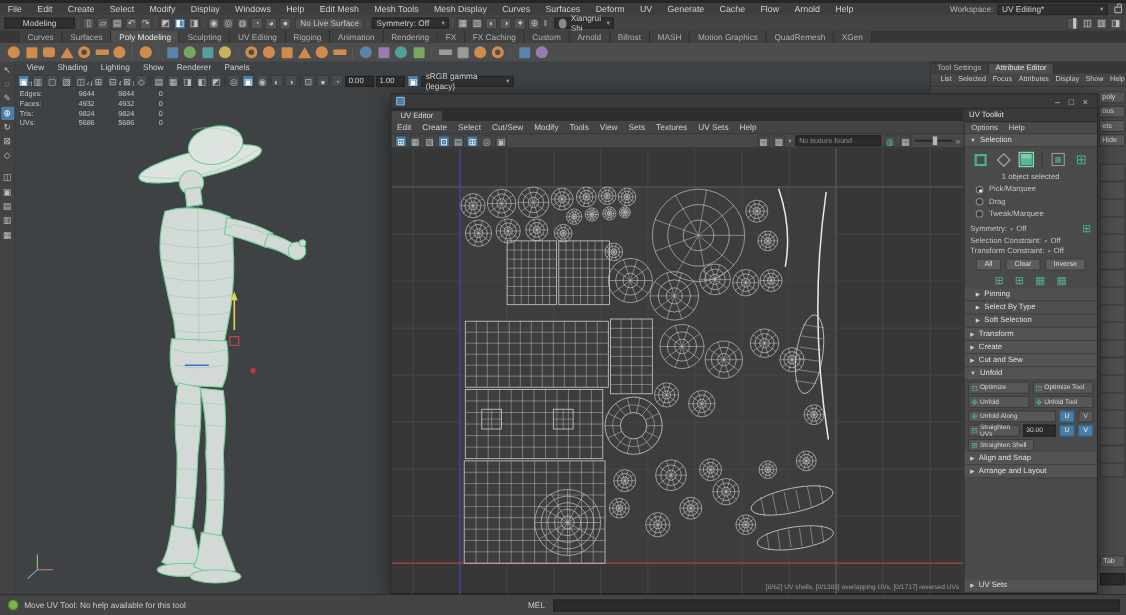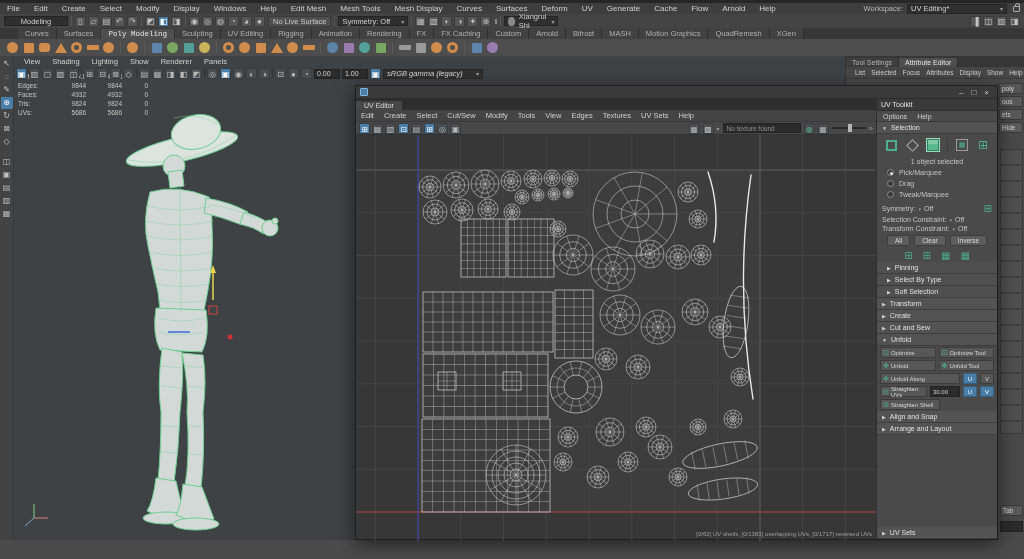--- a/index.html
+++ b/index.html
@@ -21,21 +21,21 @@
   .toolbar2{left:0;top:14px;width:1024px;height:14px;background:#444;display:flex;align-items:center;gap:3px;padding:0 4px;font-size:7.5px;}
   .t2sep{width:1px;height:10px;background:#383838;border-right:1px solid #555;}
   .t2icon{width:11px;height:11px;background:#565656;border:1px solid #3a3a3a;color:#c3c3c3;font-size:8px;line-height:9px;text-align:center;border-radius:1px;}
   .t2icon.on{background:#4b7ea6;color:#fff;}
   .t2btn{background:#505050;border:1px solid #3a3a3a;padding:0 4px;height:11px;display:flex;align-items:center;color:#c8c8c8;}
   .person{width:9px;height:9px;border-radius:50%;background:#8a8a8a;position:relative;}
   .t2-right{margin-left:auto;display:flex;gap:2px;}
 
   .shelf-tabs{left:0;top:28px;width:1024px;height:11px;background:#373737;display:flex;align-items:flex-end;font-size:7.5px;padding-left:18px;}
   .stab{padding:1px 7px;color:#b0b0b0;background:#414141;border-right:1px solid #2f2f2f;}
-  .stab.active{background:#4f4f4f;color:#e8e8e8;font-family:Liberation Mono, monospace;}
+  .stab.active{background:#4f4f4f;color:#e8e8e8;}
   .shelf-hamb{position:absolute;left:2px;top:30px;color:#9a9a9a;font-size:7px;}
   .shelf-icons{left:0;top:39px;width:1024px;height:17px;background:#4d4d4d;display:flex;align-items:center;gap:3px;padding:0 6px;}
   .sicon{width:13px;height:13px;display:flex;align-items:center;justify-content:center;}
   .sicon i{display:block;}
   .sh-circle{width:11px;height:11px;border-radius:50%;}
   .sh-square{width:10px;height:10px;border-radius:1px;}
   .sh-round{width:11px;height:9px;border-radius:3px;}
   .sh-tri{width:0;height:0;border-left:6px solid transparent;border-right:6px solid transparent;border-bottom:10px solid #cf8c4c;}
   .sh-donut{width:11px;height:11px;border-radius:50%;background:transparent!important;border:3px solid #cf8c4c;}
   .sh-bar{width:12px;height:5px;border-radius:1px;}
@@ -401,21 +401,21 @@
             <span class="vicon">◐</span>
             <span class="vicon">◑</span>
             <span class="vsep"></span>
             <span class="vicon">⊡</span>
             <span class="vicon">●</span>
             <span class="vicon">◔</span>
           </span>
         <span class="vfield" style="width:26px;">0.00</span>
         <span class="vfield" style="width:26px;">1.00</span>
         <span class="vicon on">▣</span>
-        <span class="select" style="width:100px;font-style:italic;">
+        <span class="select" style="width:84px;">
           <span>sRGB gamma (legacy)</span>
           <span class="car" style="margin-left:auto;">▾</span>
         </span>
       </div>
       <div class="hud" id="hud-rows">
           <div class="hud-row">
             <span>Verts:</span>
             <span>4948</span>
             <span>4948</span>
             <span>0</span>
@@ -544,21 +544,21 @@
             <span class="uvw-tab">UV Editor</span>
           </div>
           <div class="uvw-menubar" id="uv-menus">
               <span>Edit</span>
               <span>Create</span>
               <span>Select</span>
               <span>Cut/Sew</span>
               <span>Modify</span>
               <span>Tools</span>
               <span>View</span>
-              <span>Edges</span>
+              <span>Sets</span>
               <span>Textures</span>
               <span>UV Sets</span>
               <span>Help</span>
             </div>
           <div class="uvw-toolbar">
             <span id="uvtb-icons" style="display:flex;gap:2px;">
                 <span class="vicon on">⊞</span>
                 <span class="vicon">▦</span>
                 <span class="vicon">▧</span>
                 <span class="vicon on">⊡</span>
@@ -1462,14 +1462,20 @@
           <div class="tk-fill"></div>
           <div class="sec">
             <span class="arr">▶</span>
             <span>UV Sets</span>
           </div>
         </div>
       </div>
     </div>
   </div>
 
+  <div class="abs statusbar">
+    <span class="help-ic"></span>
+    <span>Move UV Tool: No help available for this tool</span>
+    <span class="mel">MEL</span>
+    <span class="mel-input"></span>
+  </div>
 
 </div>
 
 </body></html>

